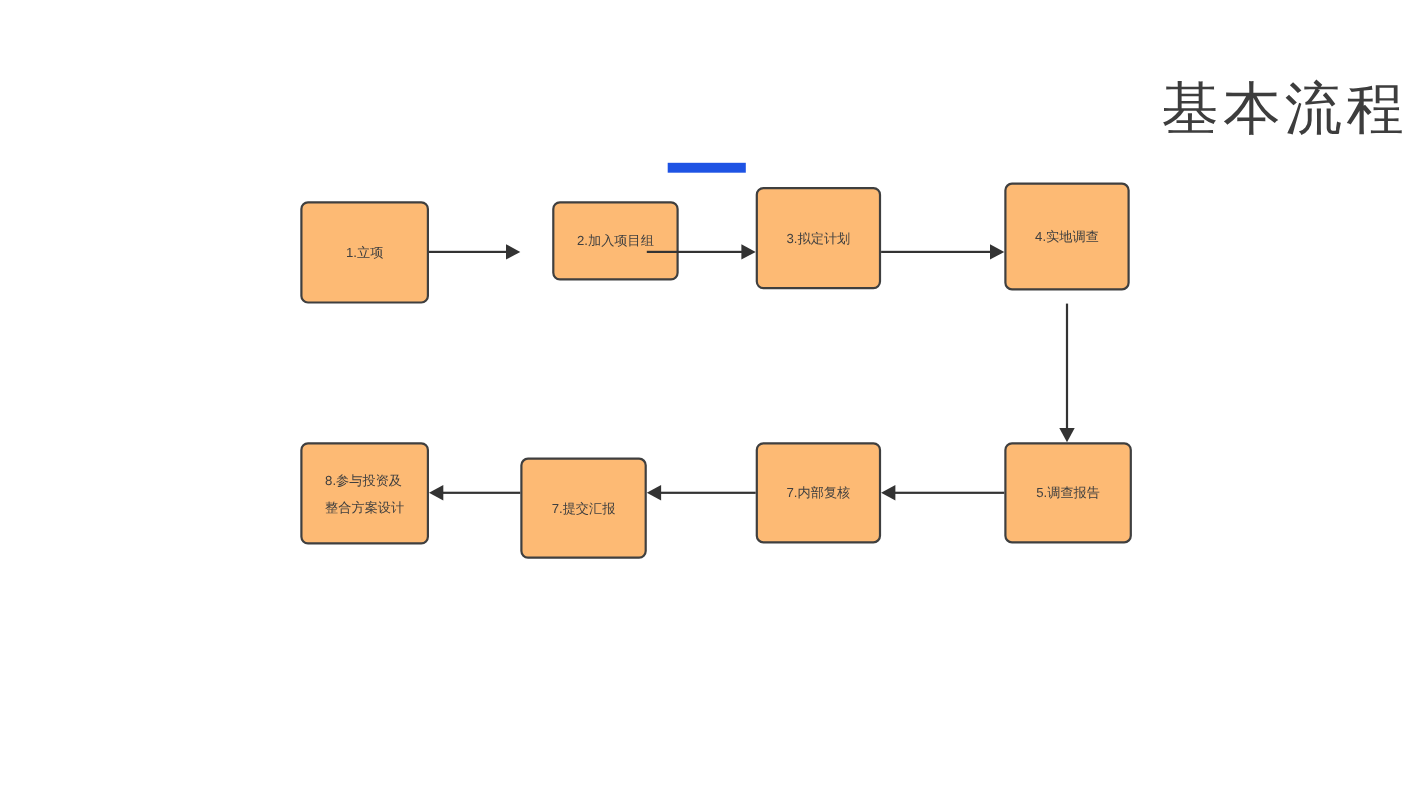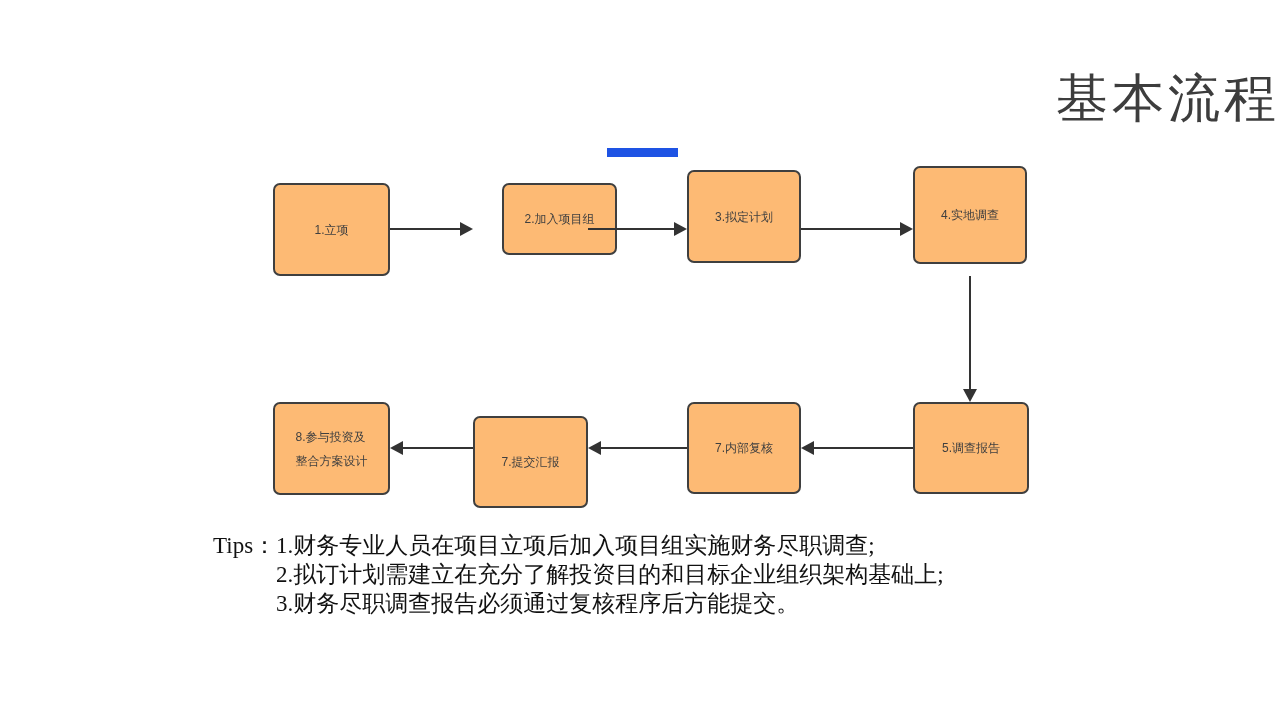--- a/index.html
+++ b/index.html
@@ -160,22 +160,14 @@
         <i class="shaft"></i>
         <i class="head"></i>
       </div>
     <div class="arrow arrow-h arrow-left a7">
         <i class="shaft"></i>
         <i class="head"></i>
       </div>
 
   </div>
 
-  <div class="tips">
-    <span class="tips-prefix">Tips：</span>
-    <span class="tips-items">
-      <div>1.财务专业人员在项目立项后加入项目组实施财务尽职调查;</div>
-      <div>2.拟订计划需建立在充分了解投资目的和目标企业组织架构基础上;</div>
-      <div>3.财务尽职调查报告必须通过复核程序后方能提交。</div>
-    </span>
-  </div>
 
 </div>
 
 </body></html>

